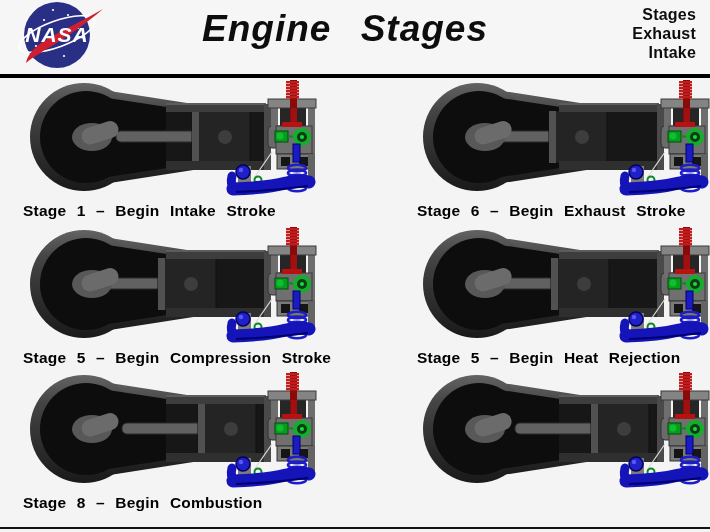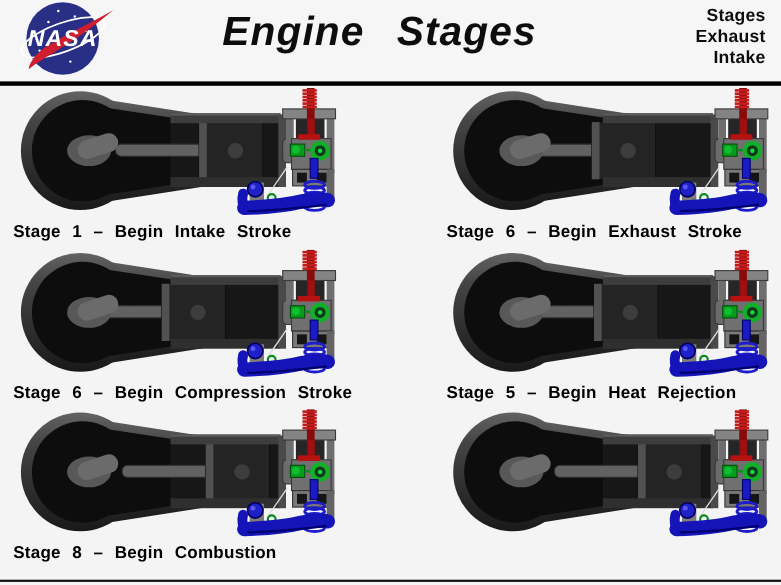--- a/index.html
+++ b/index.html
@@ -19,21 +19,21 @@
     word-spacing:18px;letter-spacing:1px;
   }
   .org{
     position:absolute;right:14px;top:5px;text-align:right;
     font-size:16px;font-weight:bold;color:#0d0d0d;line-height:19px;letter-spacing:.2px;
   }
   .divider-top{position:absolute;top:74px;left:0;width:710px;height:4px;background:#000;}
   .divider-bottom{position:absolute;top:527px;left:0;width:710px;height:2px;background:#111;}
   
   .grid{
-    position:absolute;top:78px;left:5px;width:652px;height:449px;
+    position:absolute;top:78px;left:16px;width:652px;height:449px;
     display:grid;grid-template-columns:355px 355px;grid-template-rows:147px 143px 159px;
   }
   .cell{position:relative;}
   .cell .engine{display:block;}
   .cell.left  .engine{margin:2px 0 0 2px;}
   .cell.right .engine{margin:2px 0 0 40px;}
   .stage-label{
     font-size:15.5px;font-weight:bold;color:#000;
     letter-spacing:.2px;word-spacing:6px;white-space:nowrap;
     margin-top:4px;
@@ -161,21 +161,21 @@
     <svg class="engine" width="300" height="118" viewBox="0 0 300 118" style="--px: -30px;">
         <use href="#engine-sym"></use>
       </svg>
     <div class="stage-label">Stage 6 – Begin  Exhaust  Stroke</div>
   </div>
 
   <div class="cell left r2">
     <svg class="engine" width="300" height="118" viewBox="0 0 300 118" style="--px: -28px;">
         <use href="#engine-sym"></use>
       </svg>
-    <div class="stage-label">Stage 6 – Begin  Compression  Stroke</div>
+    <div class="stage-label">Stage 5 – Begin  Compression  Stroke</div>
   </div>
 
   <div class="cell right r2">
     <svg class="engine" width="300" height="118" viewBox="0 0 300 118" style="--px: -28px;">
         <use href="#engine-sym"></use>
       </svg>
     <div class="stage-label">Stage 5 – Begin  Heat  Rejection</div>
   </div>
 
   <div class="cell left r3">

